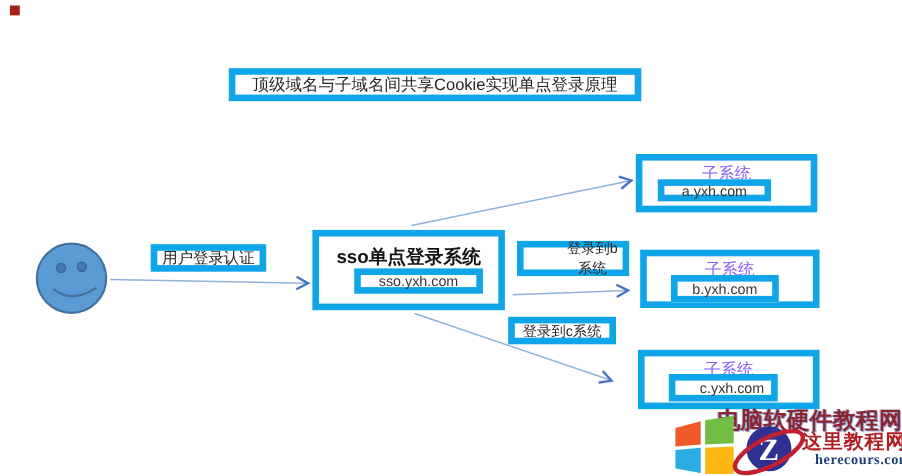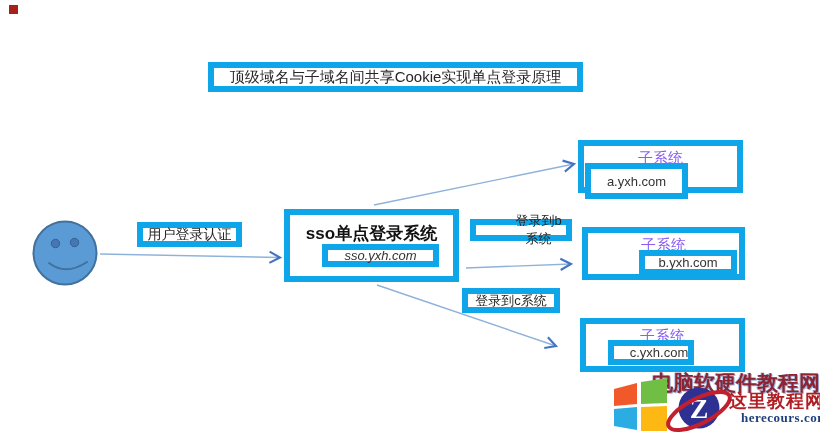--- a/index.html
+++ b/index.html
@@ -11,34 +11,34 @@
   .lines{position:absolute;left:0;top:0;width:820px;height:433px;}
   .box{
     position:absolute;background:#ffffff;border:6px solid #0ea5e9;
     display:flex;align-items:center;justify-content:center;
     box-sizing:border-box;color:#262626;text-align:center;
   }
   .title-box{left:208px;top:62px;width:375px;height:30px;font-size:15px;}
   .edge-label{font-size:13px;}
   .lbl-user{left:137px;top:222px;width:105px;height:25px;font-size:14px;justify-content:center;}
   .lbl-a{left:429px;top:152px;width:106px;height:24px;}
-  .lbl-b{left:470px;top:219px;width:102px;height:22px;padding-left:35px;}
+  .lbl-b{left:470px;top:219px;width:102px;height:32px;padding-left:35px;}
   .lbl-c{left:462px;top:288px;width:98px;height:25px;}
   .sso-box{left:284px;top:209px;width:175px;height:73px;display:block;}
   .sso-title{margin-top:7px;font-weight:bold;font-size:17px;text-align:center;color:#111;}
   .domain-box{font-size:13px;color:#333;}
-  .sso-inner{left:322px;top:244px;width:117px;height:23px;font-style:italic;}
+  .sso-inner{left:322px;top:244px;width:117px;height:23px;}
   .sub-box{display:block;}
   .sub-a{left:578px;top:140px;width:165px;height:53px;}
   .sub-b{left:582px;top:227px;width:163px;height:53px;}
   .sub-c{left:580px;top:318px;width:165px;height:54px;}
   .sub-title{margin-top:3px;font-size:15px;text-align:center;color:#8b5cf6;}
-  .inner-a{left:585px;top:163px;width:103px;height:36px;}
-  .inner-b{left:610px;top:250px;width:98px;height:25px;margin-left:29px;}
-  .inner-c{left:608px;top:340px;width:86px;height:25px;padding-left:16px;}
+  .inner-a{left:598px;top:163px;width:103px;height:20px;}
+  .inner-b{left:610px;top:250px;width:98px;height:25px;}
+  .inner-c{left:608px;top:340px;width:99px;height:25px;padding-left:16px;}
   .corner-marker{position:absolute;left:9px;top:5px;width:9px;height:9px;background:#a8201a;}
   
   .wm-bg-text{
     position:absolute;left:652px;top:371px;width:170px;white-space:nowrap;
     font-size:21px;font-weight:bold;color:#8d2431;line-height:23px;letter-spacing:0px;
     text-shadow:1px 1px 0 rgba(44,90,176,0.45), -1px 0 0 rgba(44,90,176,0.35);
     z-index:1;
   }
   .win-logo{position:absolute;left:610px;top:374px;width:60px;height:60px;z-index:2;}
   .z-emblem{position:absolute;left:645px;top:381px;width:110px;height:52px;z-index:3;}

